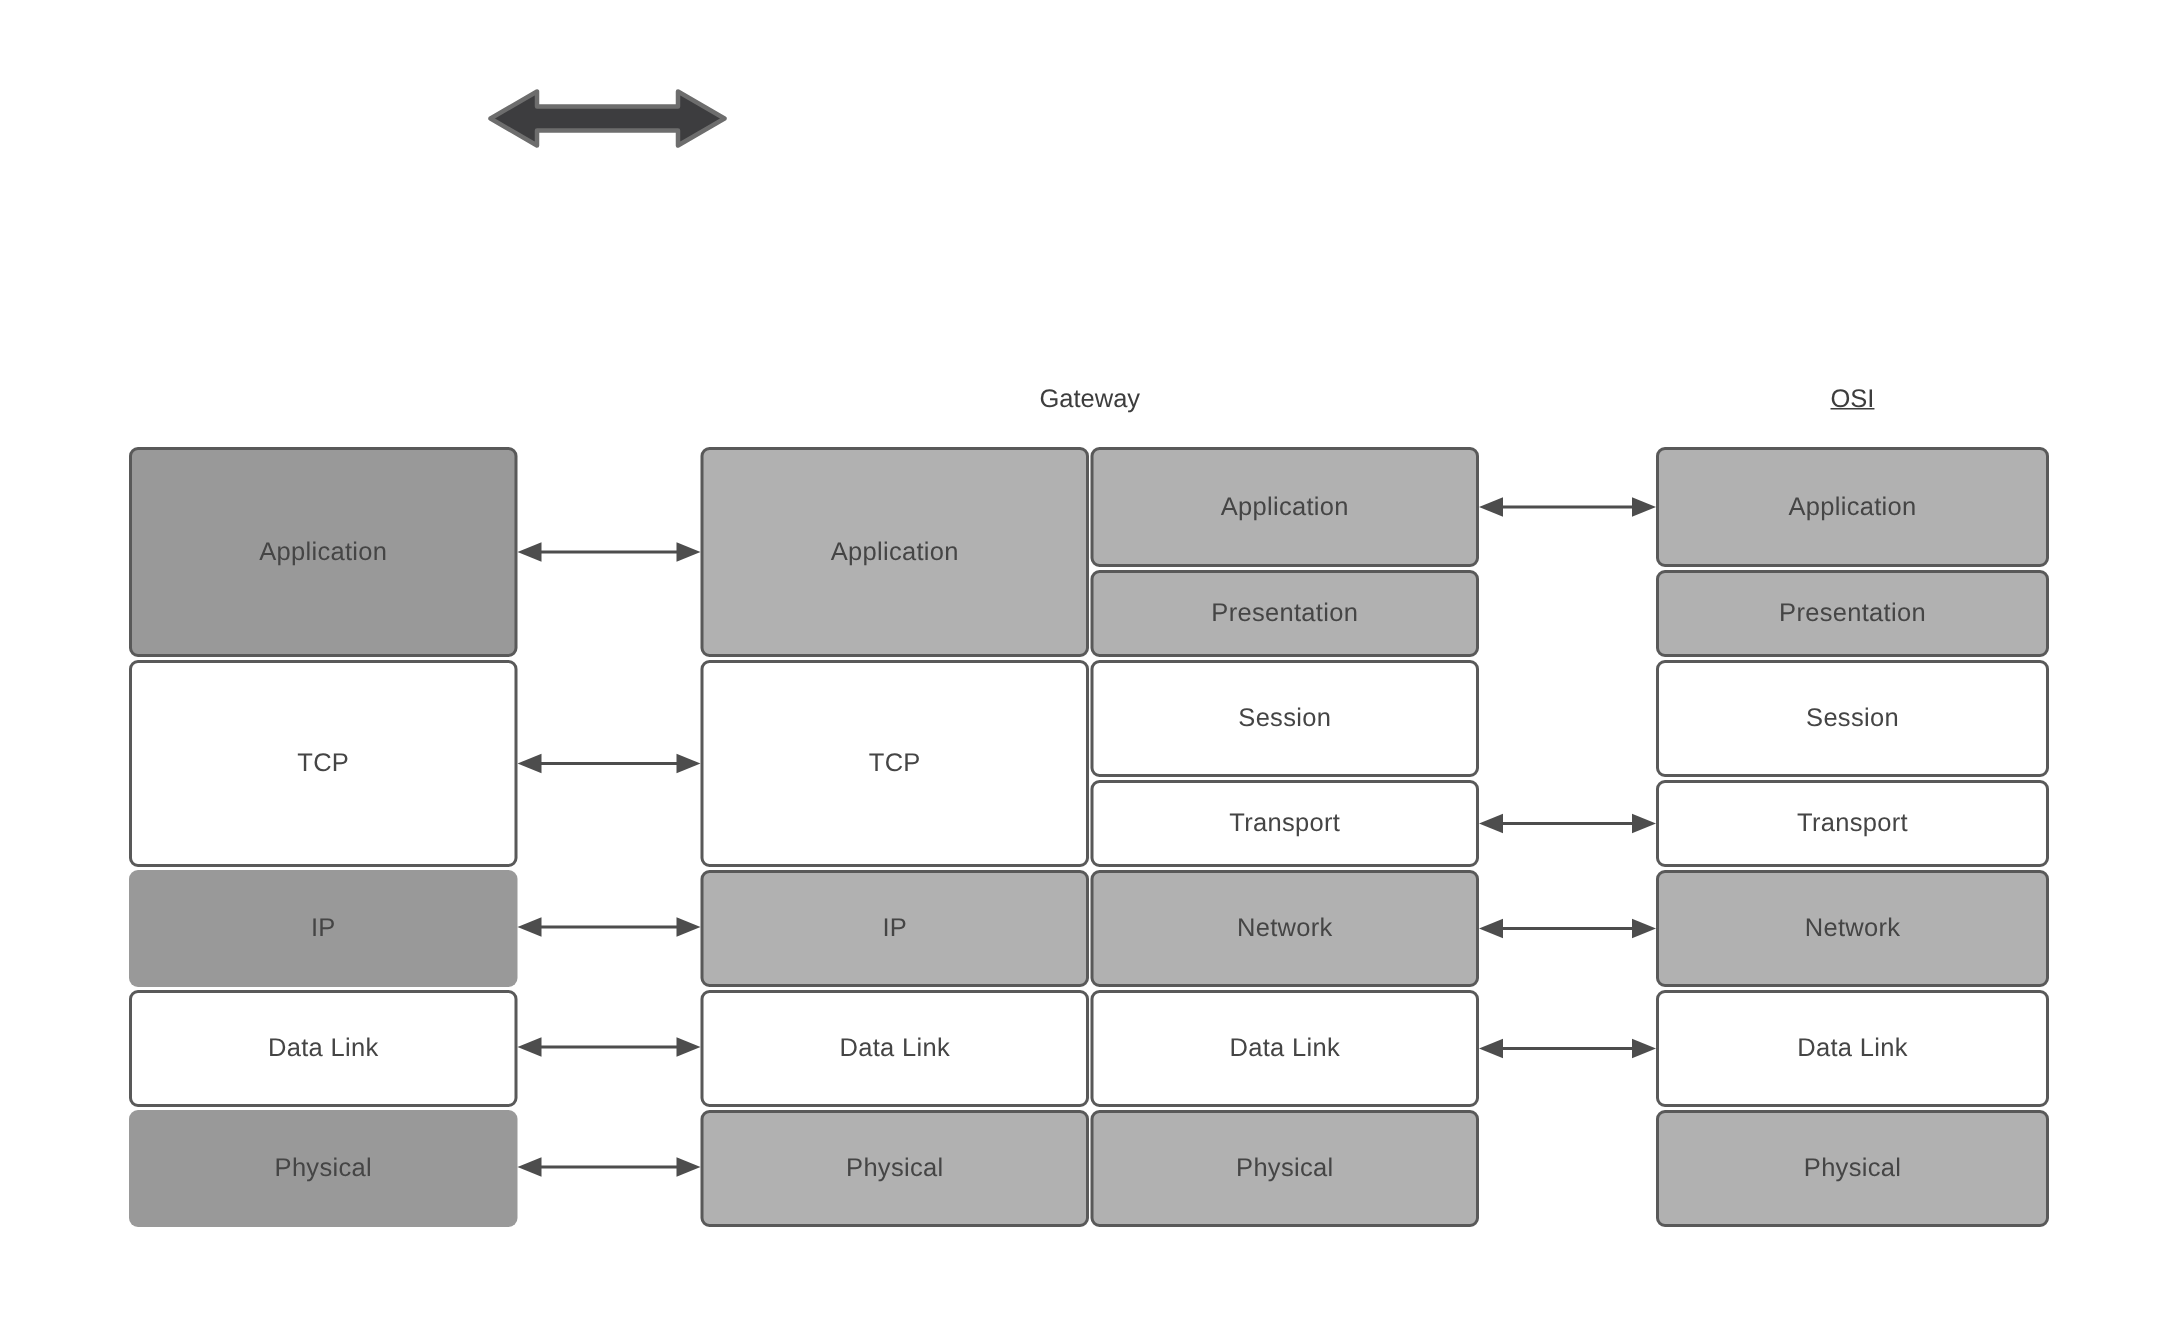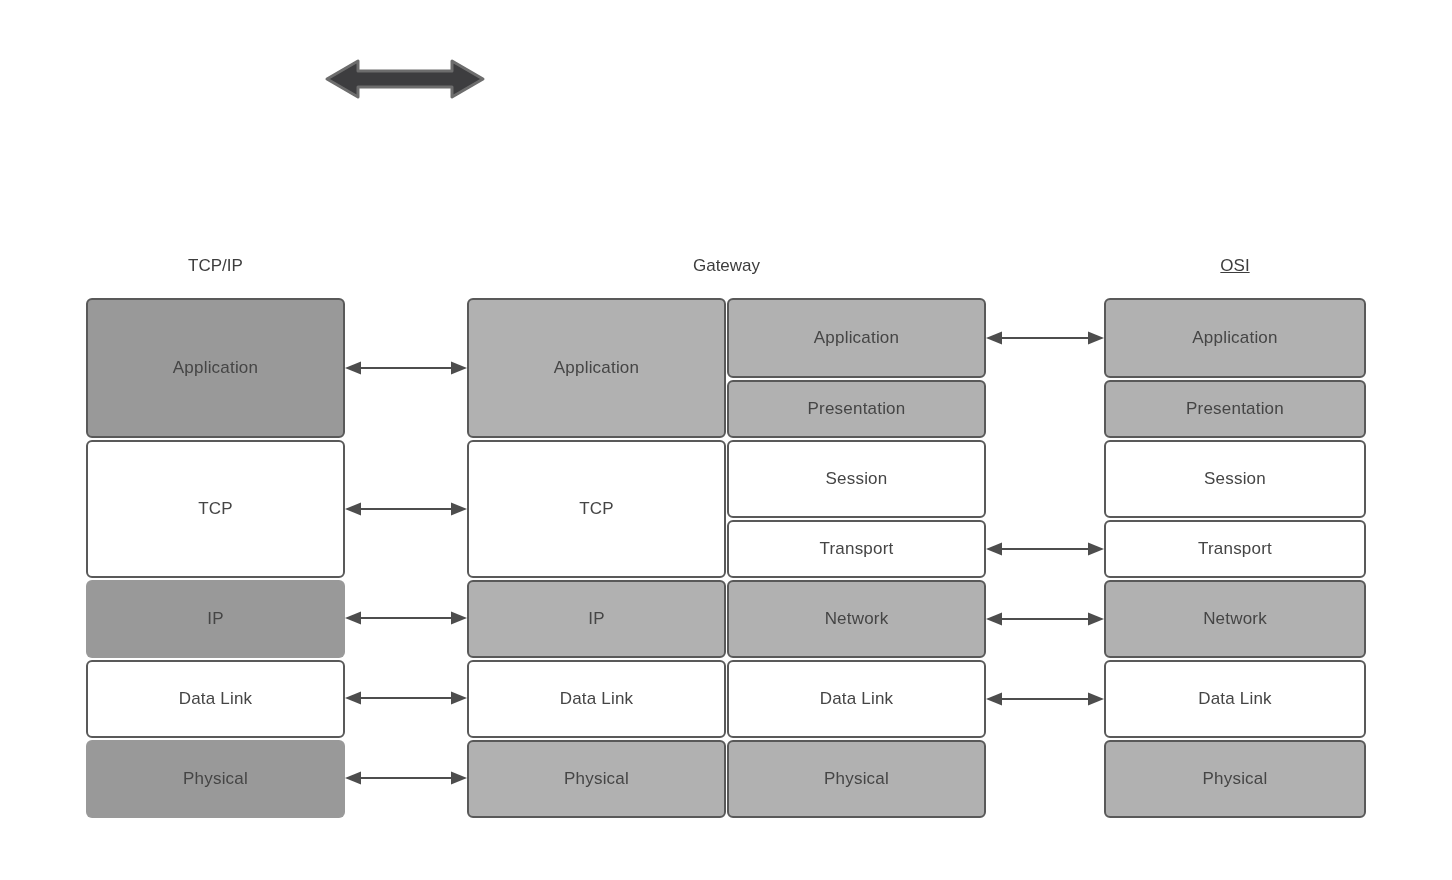--- a/index.html
+++ b/index.html
@@ -39,21 +39,20 @@
 </style>
 </head>
 <body>
 
 <div id="canvas" style="background: rgb(255, 255, 255);">
 
   <svg id="thick-arrow-svg" width="164" height="46" viewBox="0 0 164 46">
     <path id="thick-arrow-path" d="M 4 23 L 35 5 L 35 15 L 129 15 L 129 5 L 160 23 L 129 41 L 129 31 L 35 31 L 35 41 Z" stroke-width="3" stroke-linejoin="round" fill="#3d3d3f" stroke="#6d6d6d"></path>
   </svg>
 
-  <div class="col-header" style="left: 86px; width: 259px; color: rgb(61, 61, 61);">TCP/IP</div>
   <div class="col-header" style="left: 467px; width: 519px; color: rgb(61, 61, 61); text-align: center;">Gateway</div>
   <div class="col-header" style="left: 1104px; width: 262px; color: rgb(61, 61, 61); text-decoration: underline;">OSI</div>
 
   <div class="stack" id="stack-0" style="left:86px;  width:259px;">
       <div class="layer-box" style="top: 0px; height: 140px; background: rgb(153, 153, 153); border: 2px solid rgb(89, 89, 89); color: rgb(69, 69, 69);">Application</div>
       <div class="layer-box" style="top: 142px; height: 138px; background: rgb(255, 255, 255); border: 2px solid rgb(89, 89, 89); color: rgb(69, 69, 69);">TCP</div>
       <div class="layer-box" style="top: 282px; height: 78px; background: rgb(153, 153, 153); border: none; color: rgb(69, 69, 69);">IP</div>
       <div class="layer-box" style="top: 362px; height: 78px; background: rgb(255, 255, 255); border: 2px solid rgb(89, 89, 89); color: rgb(69, 69, 69);">Data Link</div>
       <div class="layer-box" style="top: 442px; height: 78px; background: rgb(153, 153, 153); border: none; color: rgb(69, 69, 69);">Physical</div>
     </div>

